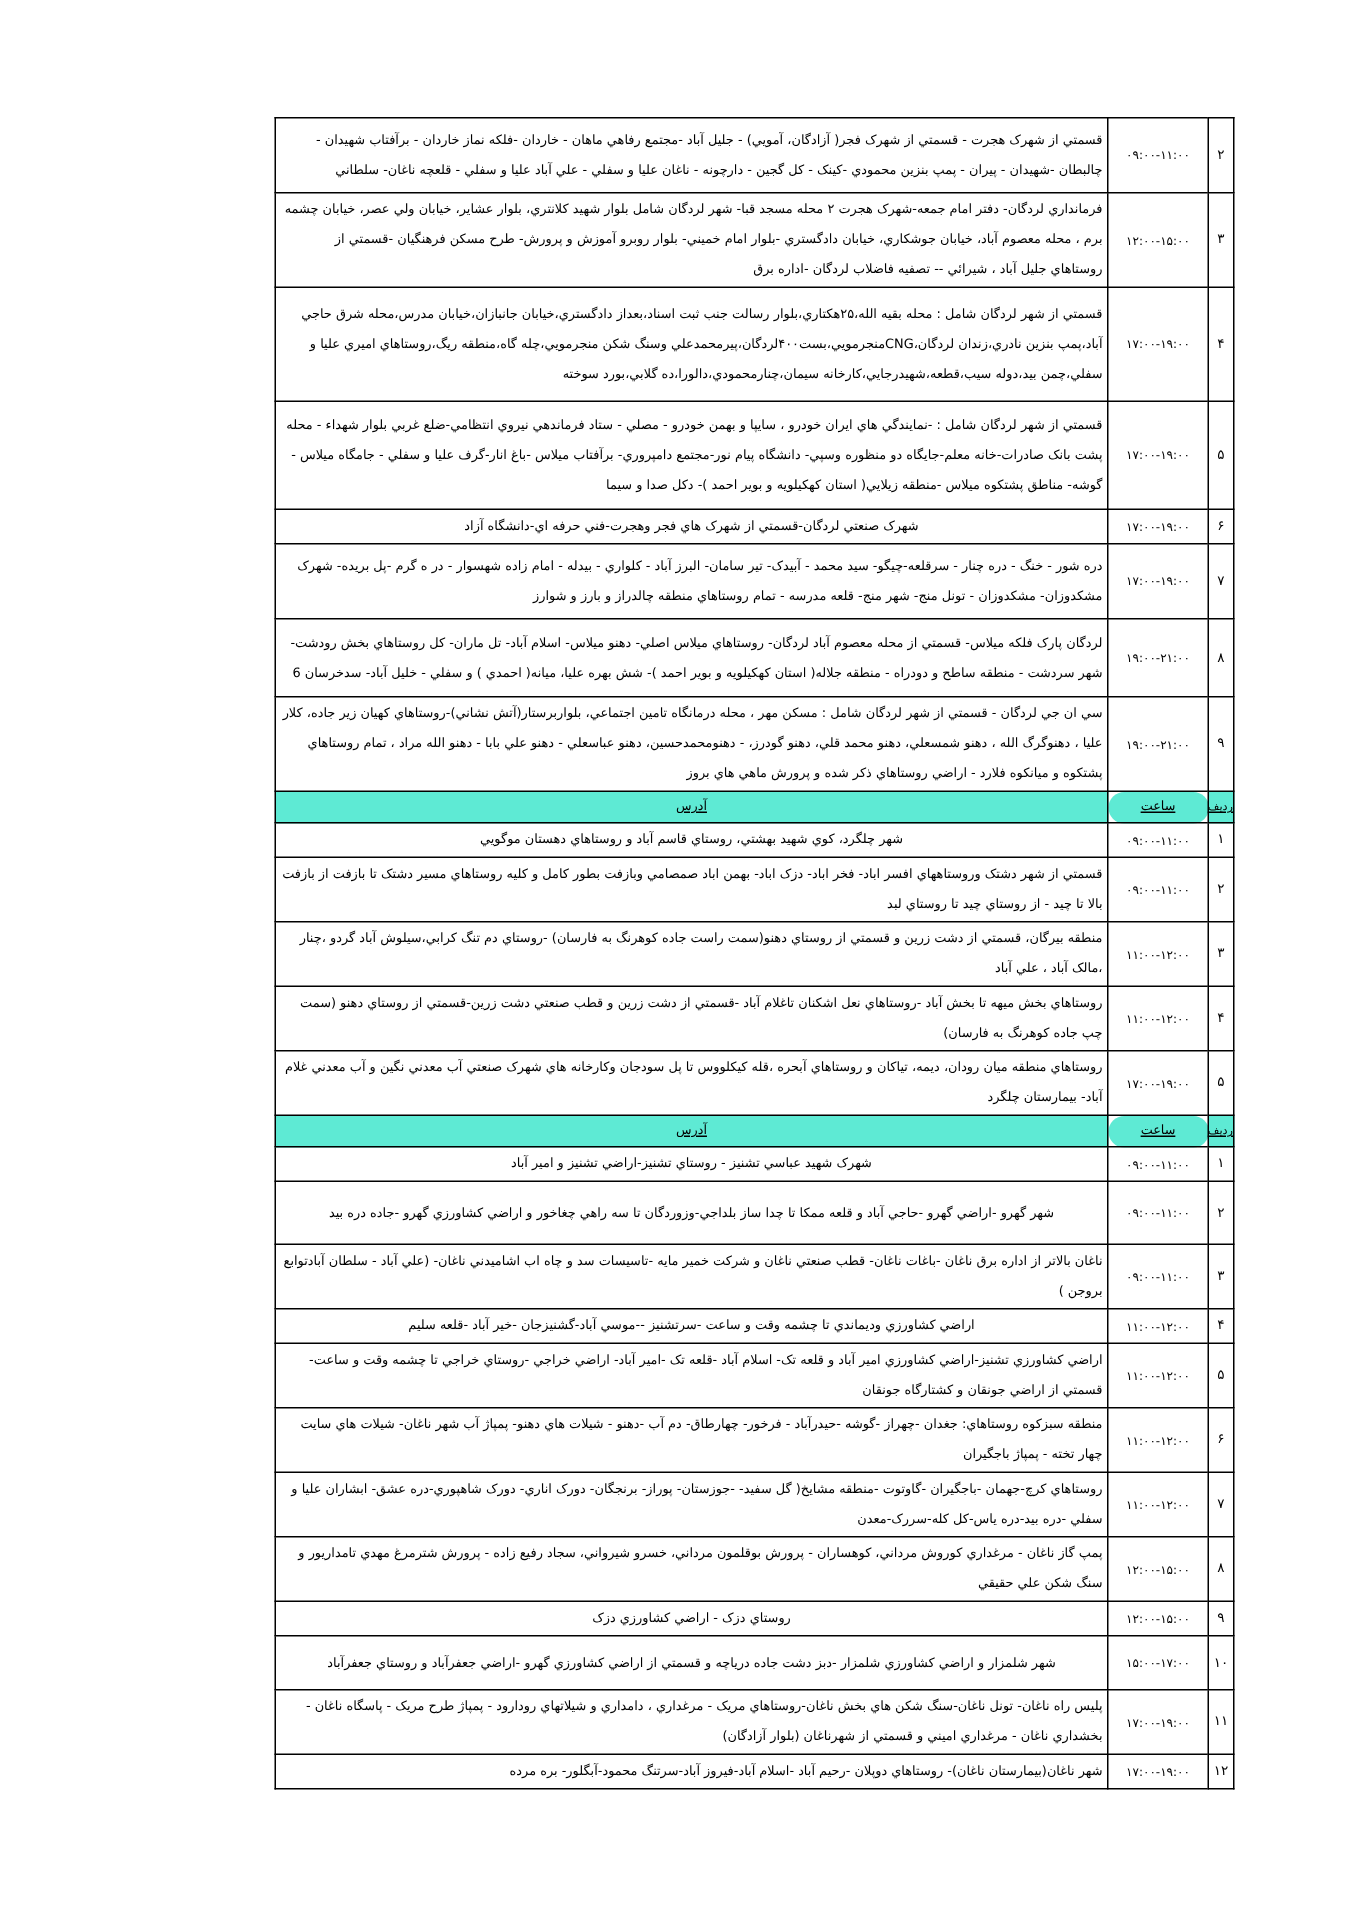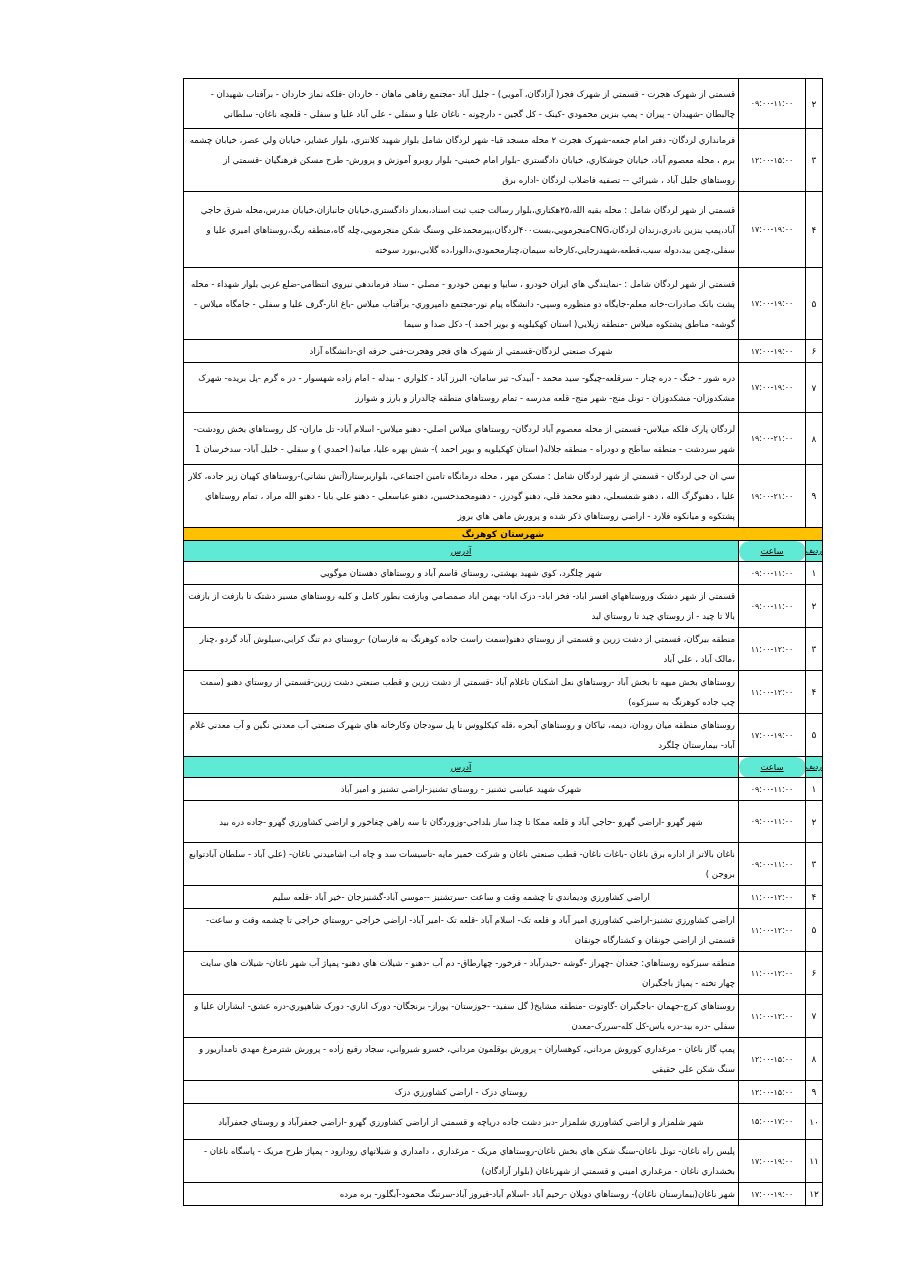--- a/index.html
+++ b/index.html
@@ -47,29 +47,26 @@
           <td class="addr center">شهرک صنعتي لردگان-قسمتي از شهرک هاي فجر وهجرت-فني حرفه اي-دانشگاه آزاد</td>
         </tr>
         <tr style="height: 50px;">
           <td class="num">۷</td>
           <td class="time">۱۷:۰۰-۱۹:۰۰</td>
           <td class="addr">دره شور - خنگ - دره چنار - سرقلعه-چيگو- سيد محمد - آبيدک- تير سامان- البرز آباد - کلواري - بيدله - امام زاده شهسوار - در ه گرم -پل بريده- شهرک مشکدوزان- مشکدوزان - تونل منج- شهر منج- قلعه مدرسه - تمام روستاهاي منطقه چالدراز و بارز و شوارز</td>
         </tr>
         <tr style="height: 52px;">
           <td class="num">۸</td>
           <td class="time">۱۹:۰۰-۲۱:۰۰</td>
-          <td class="addr">لردگان پارک فلکه ميلاس- قسمتي از محله معصوم آباد لردگان- روستاهاي ميلاس اصلي- دهنو ميلاس- اسلام آباد- تل ماران- کل روستاهاي بخش رودشت- شهر سردشت - منطقه ساطح و دودراه - منطقه جلاله( استان کهکيلويه و بوير احمد )- شش بهره عليا، ميانه( احمدي ) و سفلي - خليل آباد- سدخرسان 1</td>
+          <td class="addr">لردگان پارک فلکه ميلاس- قسمتي از محله معصوم آباد لردگان- روستاهاي ميلاس اصلي- دهنو ميلاس- اسلام آباد- تل ماران- کل روستاهاي بخش رودشت- شهر سردشت - منطقه ساطح و دودراه - منطقه جلاله( استان کهکيلويه و بوير احمد )- شش بهره عليا، ميانه( احمدي ) و سفلي - خليل آباد- سدخرسان 6</td>
         </tr>
         <tr style="height: 54px;">
           <td class="num">۹</td>
           <td class="time">۱۹:۰۰-۲۱:۰۰</td>
           <td class="addr">سي ان جي لردگان - قسمتي از شهر لردگان شامل : مسکن مهر ، محله درمانگاه تامين اجتماعي، بلواربرستار(آتش نشاني)-روستاهاي کهيان زير جاده، کلار عليا ، دهنوگرگ الله ، دهنو شمسعلي، دهنو محمد قلي، دهنو گودرز، - دهنومحمدحسين، دهنو عباسعلي - دهنو علي بابا - دهنو الله مراد ، تمام روستاهاي پشتکوه و ميانکوه فلارد - اراضي روستاهاي ذکر شده و پرورش ماهي هاي بروز</td>
-        </tr>
-        <tr class="section">
-          <td colspan="3">شهرستان کوهرنگ</td>
         </tr>
         <tr class="colhead">
           <td class="num">رديف</td>
           <td class="time">ساعت</td>
           <td class="">آدرس</td>
         </tr>
         <tr style="height: 18px;">
           <td class="num">۱</td>
           <td class="time">۰۹:۰۰-۱۱:۰۰</td>
           <td class="addr center">شهر چلگرد، کوي شهيد بهشتي، روستاي قاسم آباد و روستاهاي دهستان موگويي</td>
@@ -80,21 +77,21 @@
           <td class="addr">قسمتي از شهر دشتک وروستاههاي افسر اباد- فخر اباد- دزک اباد- بهمن اباد صمصامي وبازفت بطور کامل و کليه روستاهاي مسير دشتک تا بازفت از بازفت بالا تا چيد - از روستاي چيد تا روستاي لبد</td>
         </tr>
         <tr style="height: 36px;">
           <td class="num">۳</td>
           <td class="time">۱۱:۰۰-۱۲:۰۰</td>
           <td class="addr">منطقه بيرگان، قسمتي از دشت زرين و قسمتي از روستاي دهنو(سمت راست جاده کوهرنگ به فارسان) -روستاي دم تنگ کرابي،سيلوش آباد گردو ،چنار ،مالک آباد ، علي آباد</td>
         </tr>
         <tr style="height: 36px;">
           <td class="num">۴</td>
           <td class="time">۱۱:۰۰-۱۲:۰۰</td>
-          <td class="addr">روستاهاي بخش ميهه تا بخش آباد -روستاهاي نعل اشکنان تاغلام آباد -قسمتي از دشت زرين و قطب صنعتي دشت زرين-قسمتي از روستاي دهنو (سمت چپ جاده کوهرنگ به سبزکوه)</td>
+          <td class="addr">روستاهاي بخش ميهه تا بخش آباد -روستاهاي نعل اشکنان تاغلام آباد -قسمتي از دشت زرين و قطب صنعتي دشت زرين-قسمتي از روستاي دهنو (سمت چپ جاده کوهرنگ به فارسان)</td>
         </tr>
         <tr style="height: 36px;">
           <td class="num">۵</td>
           <td class="time">۱۷:۰۰-۱۹:۰۰</td>
           <td class="addr">روستاهاي منطقه ميان رودان، ديمه، تياکان و روستاهاي آبحره ،قله کيکلووس تا پل سودجان وکارخانه هاي شهرک صنعتي آب معدني نگين و آب معدني غلام آباد- بيمارستان چلگرد</td>
         </tr>
         <tr class="colhead">
           <td class="num">رديف</td>
           <td class="time">ساعت</td>
           <td class="">آدرس</td>

